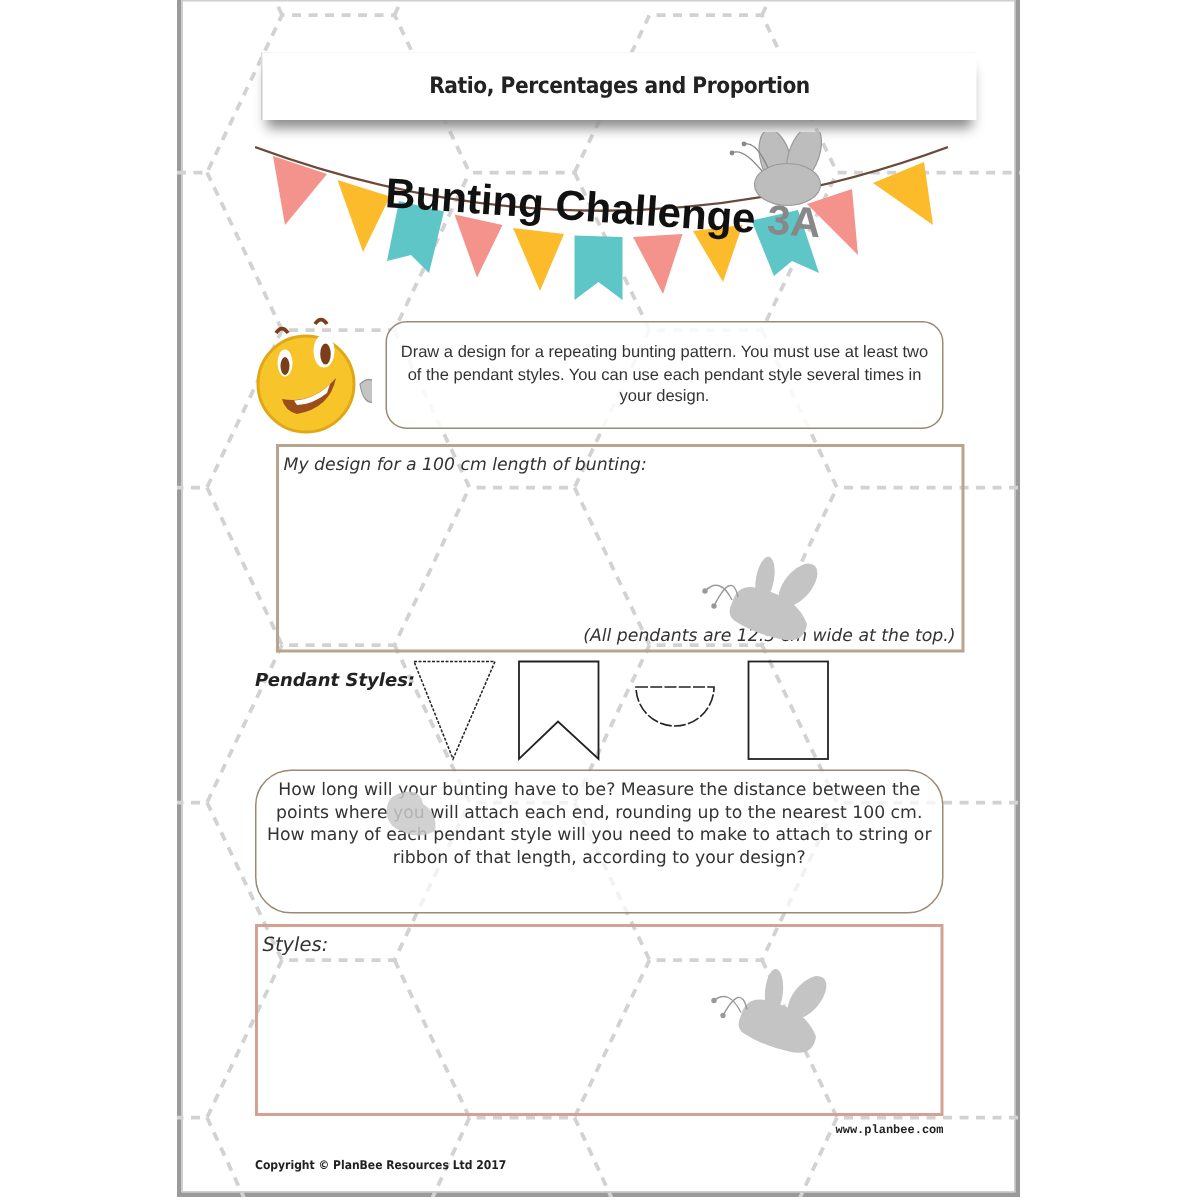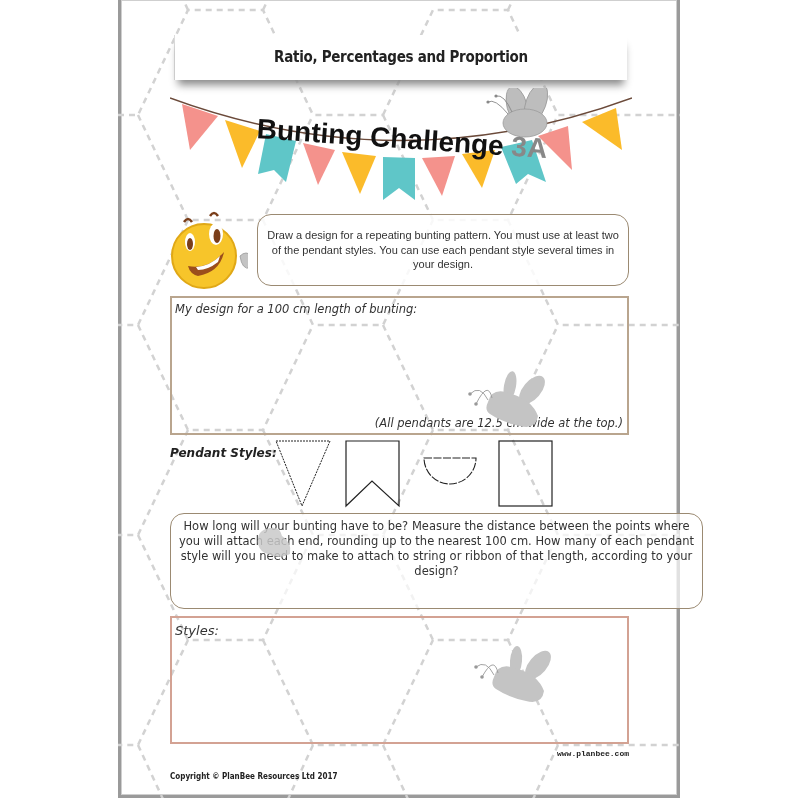--- a/index.html
+++ b/index.html
@@ -1,31 +1,31 @@
 <!DOCTYPE html>
 <html><head>
 <meta charset="utf-8">
 <style>
   html, body { margin:0; padding:0; }
   body { width:800px; height:800px; background:#ffffff; position:relative; overflow:hidden; font-family:"DejaVu Sans", sans-serif; }
   .page { position:absolute; left:118px; top:0; width:562px; height:798px; background:#fff; border:3px solid #9a9a9a; border-top:none; box-sizing:border-box; box-shadow: inset 0 0 0 1px #cfcfcf; }
   .hexbg { position:absolute; left:118px; top:0; width:562px; height:798px; pointer-events:none; }
-  .header-card { position:absolute; left:175px; top:35px; width:452px; height:45px; background:#fff; box-shadow: 0 8px 8px -3px #8a8a8a, -1px 0 0 #ddd; }
+  .header-card { position:absolute; left:175px; top:35px; width:452px; height:45px; background:#fff; box-shadow: 0 8px 8px -3px #8a8a8a, -1px 0 0 #ddd; padding-left: 24px; }
   .header-title { position:absolute; left:0; right:0; top:13px; text-align:center; font-family:"DejaVu Sans Condensed","DejaVu Sans", sans-serif; font-weight:bold; font-size:15px; color:#222; letter-spacing:-0.3px; }
   .banner { position:absolute; left:170px; top:88px; width:462px; height:120px; }
   .banner-title { position:absolute; left:257px; top:113px; font-family:"Liberation Sans", sans-serif; font-weight:bold; font-size:28px; color:#111; transform: rotate(4deg); transform-origin:left center; white-space:nowrap; }
   .banner-title .num { color:#888; }
   .mascot { position:absolute; left:168px; top:210px; width:80px; height:80px; }
   .speech { position:absolute; left:257px; top:214px; width:372px; height:72px; border:1.5px solid #9b8a72; border-radius:14px; background:rgba(255,255,255,0.85); box-sizing:border-box; display:flex; align-items:center; justify-content:center; text-align:center; font-family:Liberation Sans, sans-serif; font-size:11px; line-height:14.5px; color:#333; padding:4px 8px; }
-  .design-box { position:absolute; left:170px; top:296px; width:459px; height:139px; border:2px solid #b9a58e; box-sizing:border-box; }
+  .design-box { position:absolute; left:184px; top:296px; width:459px; height:139px; border:2px solid #b9a58e; box-sizing:border-box; }
   .design-label { position:absolute; left:3px; top:4px; font-style:italic; font-size:11.5px; color:#333; }
   .design-note { position:absolute; right:4px; bottom:3px; font-style:italic; font-size:11.5px; color:#333; }
   .pendant-label { position:absolute; left:170px; top:446px; font-weight:bold; font-size:12px; color:#222;font-style:italic; }
   .pendants { position:absolute; left:270px; top:438px; width:300px; height:72px; }
-  .question-box { position:absolute; left:170px; top:513px; width:533px; height:96px; border:1.5px solid #9b8a72; border-radius:14px; box-sizing:border-box; text-align:center; font-size:11.5px; line-height:15px; color:#333; padding:5px 6px; background:rgba(255,255,255,0.7); }
+  .question-box { position:absolute; left:170px; top:513px; width:459px; height:96px; border:1.5px solid #9b8a72; border-radius:24px; box-sizing:border-box; text-align:center; font-size:11.5px; line-height:15px; color:#333; padding:5px 6px; background:rgba(255,255,255,0.7); }
   .question-box .bold { font-weight:bold; color:#111; }
   .notes-box { position:absolute; left:170px; top:616px; width:459px; height:128px; border:2px solid #d3a293; box-sizing:border-box; }
   .notes-label { position:absolute; left:3px; top:5px; font-style:italic; font-size:13px; color:#333; }
   .footer-left { position:absolute; left:170px; top:749px; font-family:"DejaVu Sans Condensed","DejaVu Sans", sans-serif; font-weight:bold; font-size:8px; color:#222;margin-top:23px; }
   .footer-right { position:absolute; right:171px; top:749px; font-family:Liberation Mono, monospace; font-weight:bold; font-size:8px; color:#222; }
   .bee { position:absolute; }
 </style>
 </head>
 <body>
 

